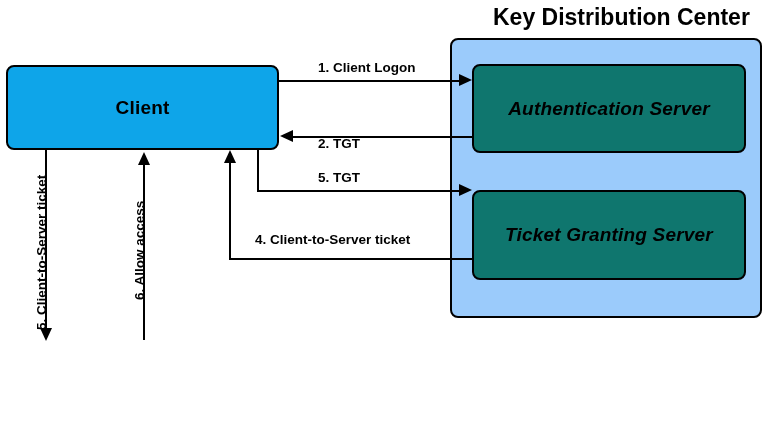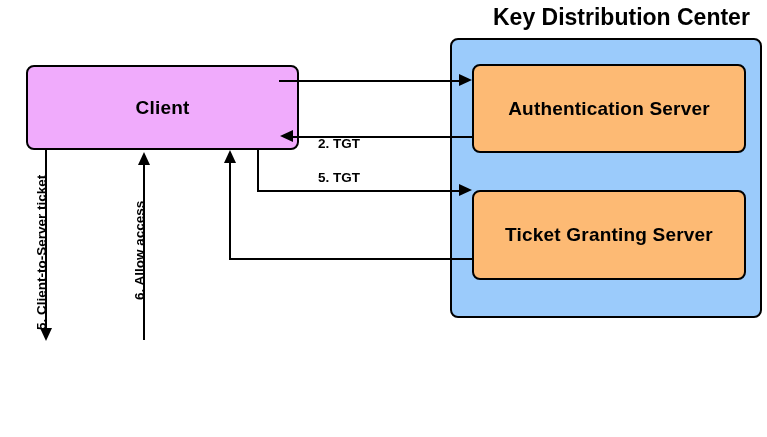--- a/index.html
+++ b/index.html
@@ -21,22 +21,22 @@
     position: absolute;
     box-sizing: border-box;
     border: 2px solid #000000;
     border-radius: 8px;
     display: flex;
     align-items: center;
     justify-content: center;
     font-weight: bold;
     color: #000000;
   }
-  .box-blue   { background: #f0abfc; margin-left: 20px; }
-  .box-cyan   { background: #fdba74; }
+  .box-blue   { background: #0ea5e9; }
+  .box-cyan   { background: #0f766e; font-style: italic; }
   .box-kdc    { background: #9BCBFB; }
 
   .node-label {
     font-size: 19px;
     letter-spacing: 0.2px;
     white-space: nowrap;
   }
 
   
   .kdc-title {
@@ -121,33 +121,35 @@
     <span class="node-label">Ticket Granting Server</span>
   </div>
 
   <div class="box box-blue" style="left:6px; top:65px; width:273px; height:85px;">
     <span class="node-label">Client</span>
   </div>
 
 
   <div class="hline" style="left:279px; top:80px; width:185px;"></div>
   <div class="arrow arrow-right" style="left:459px; top:74px;"></div>
+  <div class="edge-label" style="left:318px; top:60px;">1. Client Logon</div>
 
   <div class="hline" style="left:292px; top:136px; width:180px;"></div>
   <div class="arrow arrow-left" style="left:280px; top:130px;"></div>
   <div class="edge-label" style="left:318px; top:116px;margin-top:20px;">2. TGT</div>
 
   <div class="vline" style="left:257px; top:150px; height:42px;"></div>
   <div class="hline" style="left:257px; top:190px; width:207px;"></div>
   <div class="arrow arrow-right" style="left:459px; top:184px;"></div>
   <div class="edge-label" style="left:318px; top:170px;">5. TGT</div>
 
   <div class="hline" style="left:229px; top:258px; width:243px;"></div>
   <div class="vline" style="left:229px; top:160px; height:100px;"></div>
   <div class="arrow arrow-up" style="left:224px; top:150px;"></div>
+  <div class="edge-label" style="left:255px; top:232px;">4. Client-to-Server ticket</div>
 
   <div class="vline" style="left:45px; top:150px; height:180px;"></div>
   <div class="arrow arrow-down" style="left:40px; top:328px;"></div>
   <div class="edge-label-vert" style="left:34px; top:330px;">5. Client-to-Server ticket</div>
 
   <div class="vline" style="left:143px; top:162px; height:178px;"></div>
   <div class="arrow arrow-up" style="left:138px; top:152px;"></div>
   <div class="edge-label-vert" style="left:132px; top:300px;">6. Allow access</div>
 
 </div>

